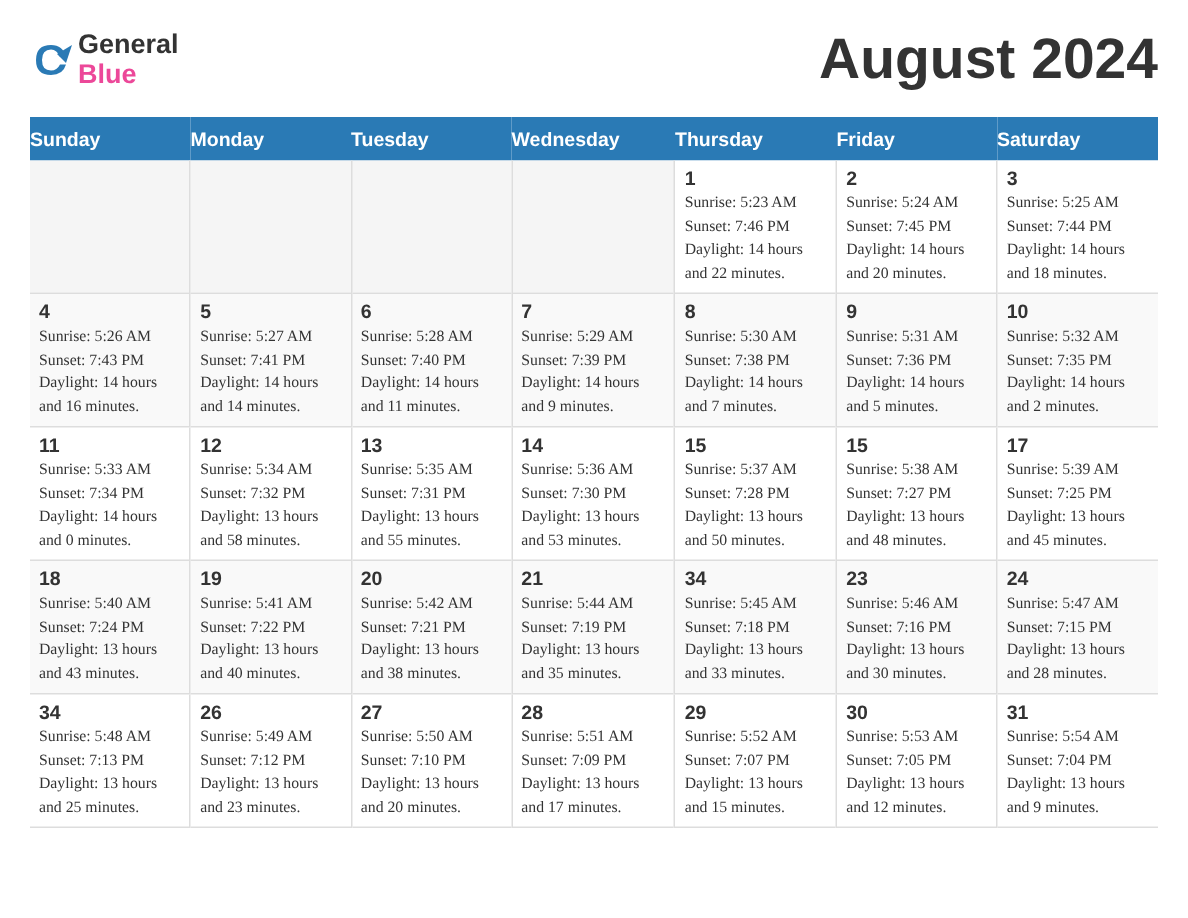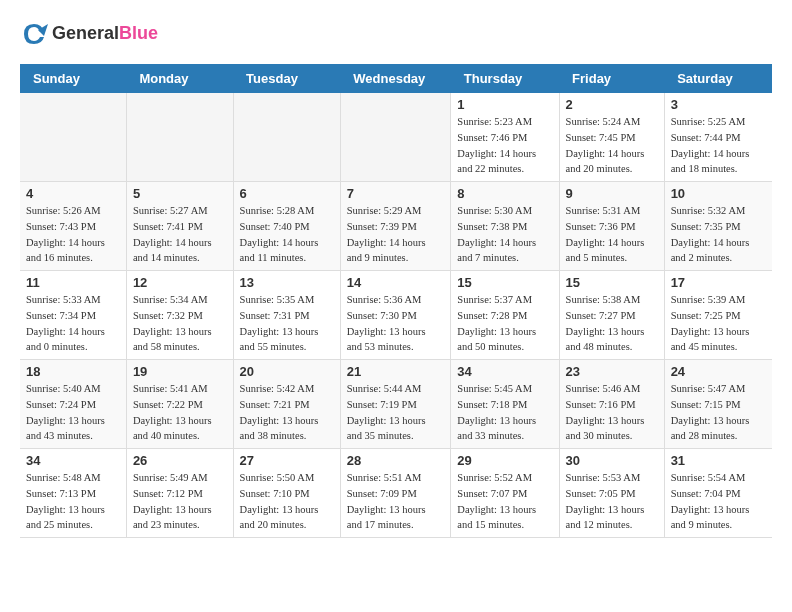--- a/index.html
+++ b/index.html
@@ -15,21 +15,21 @@
       justify-content: space-between;
       align-items: flex-start;
       margin-bottom: 16px;
     }
     .logo {
       display: flex;
       align-items: center;
     }
     .logo-text {
       display: flex;
-      flex-direction: row;
+      flex-direction: column;
       line-height: 1.1;
     }
     .logo-general {
       font-size: 18px;
       font-weight: bold;
       color: #333;
     }
     .logo-blue {
       font-size: 18px;
       font-weight: bold;
@@ -56,21 +56,21 @@
     table {
       width: 100%;
       border-collapse: collapse;
       font-size: 11px;
     }
     thead tr {
       background-color: #2a7ab5;
       color: white;
     }
     thead th {
-      padding: 7px 13px;
+      padding: 7px 0;
       text-align: left;
       font-size: 13px;
       font-weight: bold;
     }
     tbody tr {
       border-bottom: 1px solid #ddd;
     }
     tbody td {
       padding: 4px 6px;
       vertical-align: top;
@@ -112,20 +112,21 @@
     <svg class="logo-icon" viewBox="0 0 28 28">
       <path d="M14 4 Q22 4 24 12 L20 12 Q18 7 14 7 Q8 7 8 14 Q8 21 14 21 Q18 21 20 17 L24 17 Q22 24 14 24 Q4 24 4 14 Q4 4 14 4Z" fill="#2a7ab5"></path>
       <path d="M18 10 L28 4 L24 16Z" fill="#2a7ab5"></path>
     </svg>
     <div class="logo-text">
       <span class="logo-general">General</span>
       <span class="logo-blue">Blue</span>
     </div>
   </div>
   <div class="title-section">
+    <div class="month-title">August 2024</div>
   </div>
 </div>
 
 <table>
   <thead>
     <tr>
     <th>Sunday</th>
         <th>Monday</th>
         <th>Tuesday</th>
         <th>Wednesday</th>

